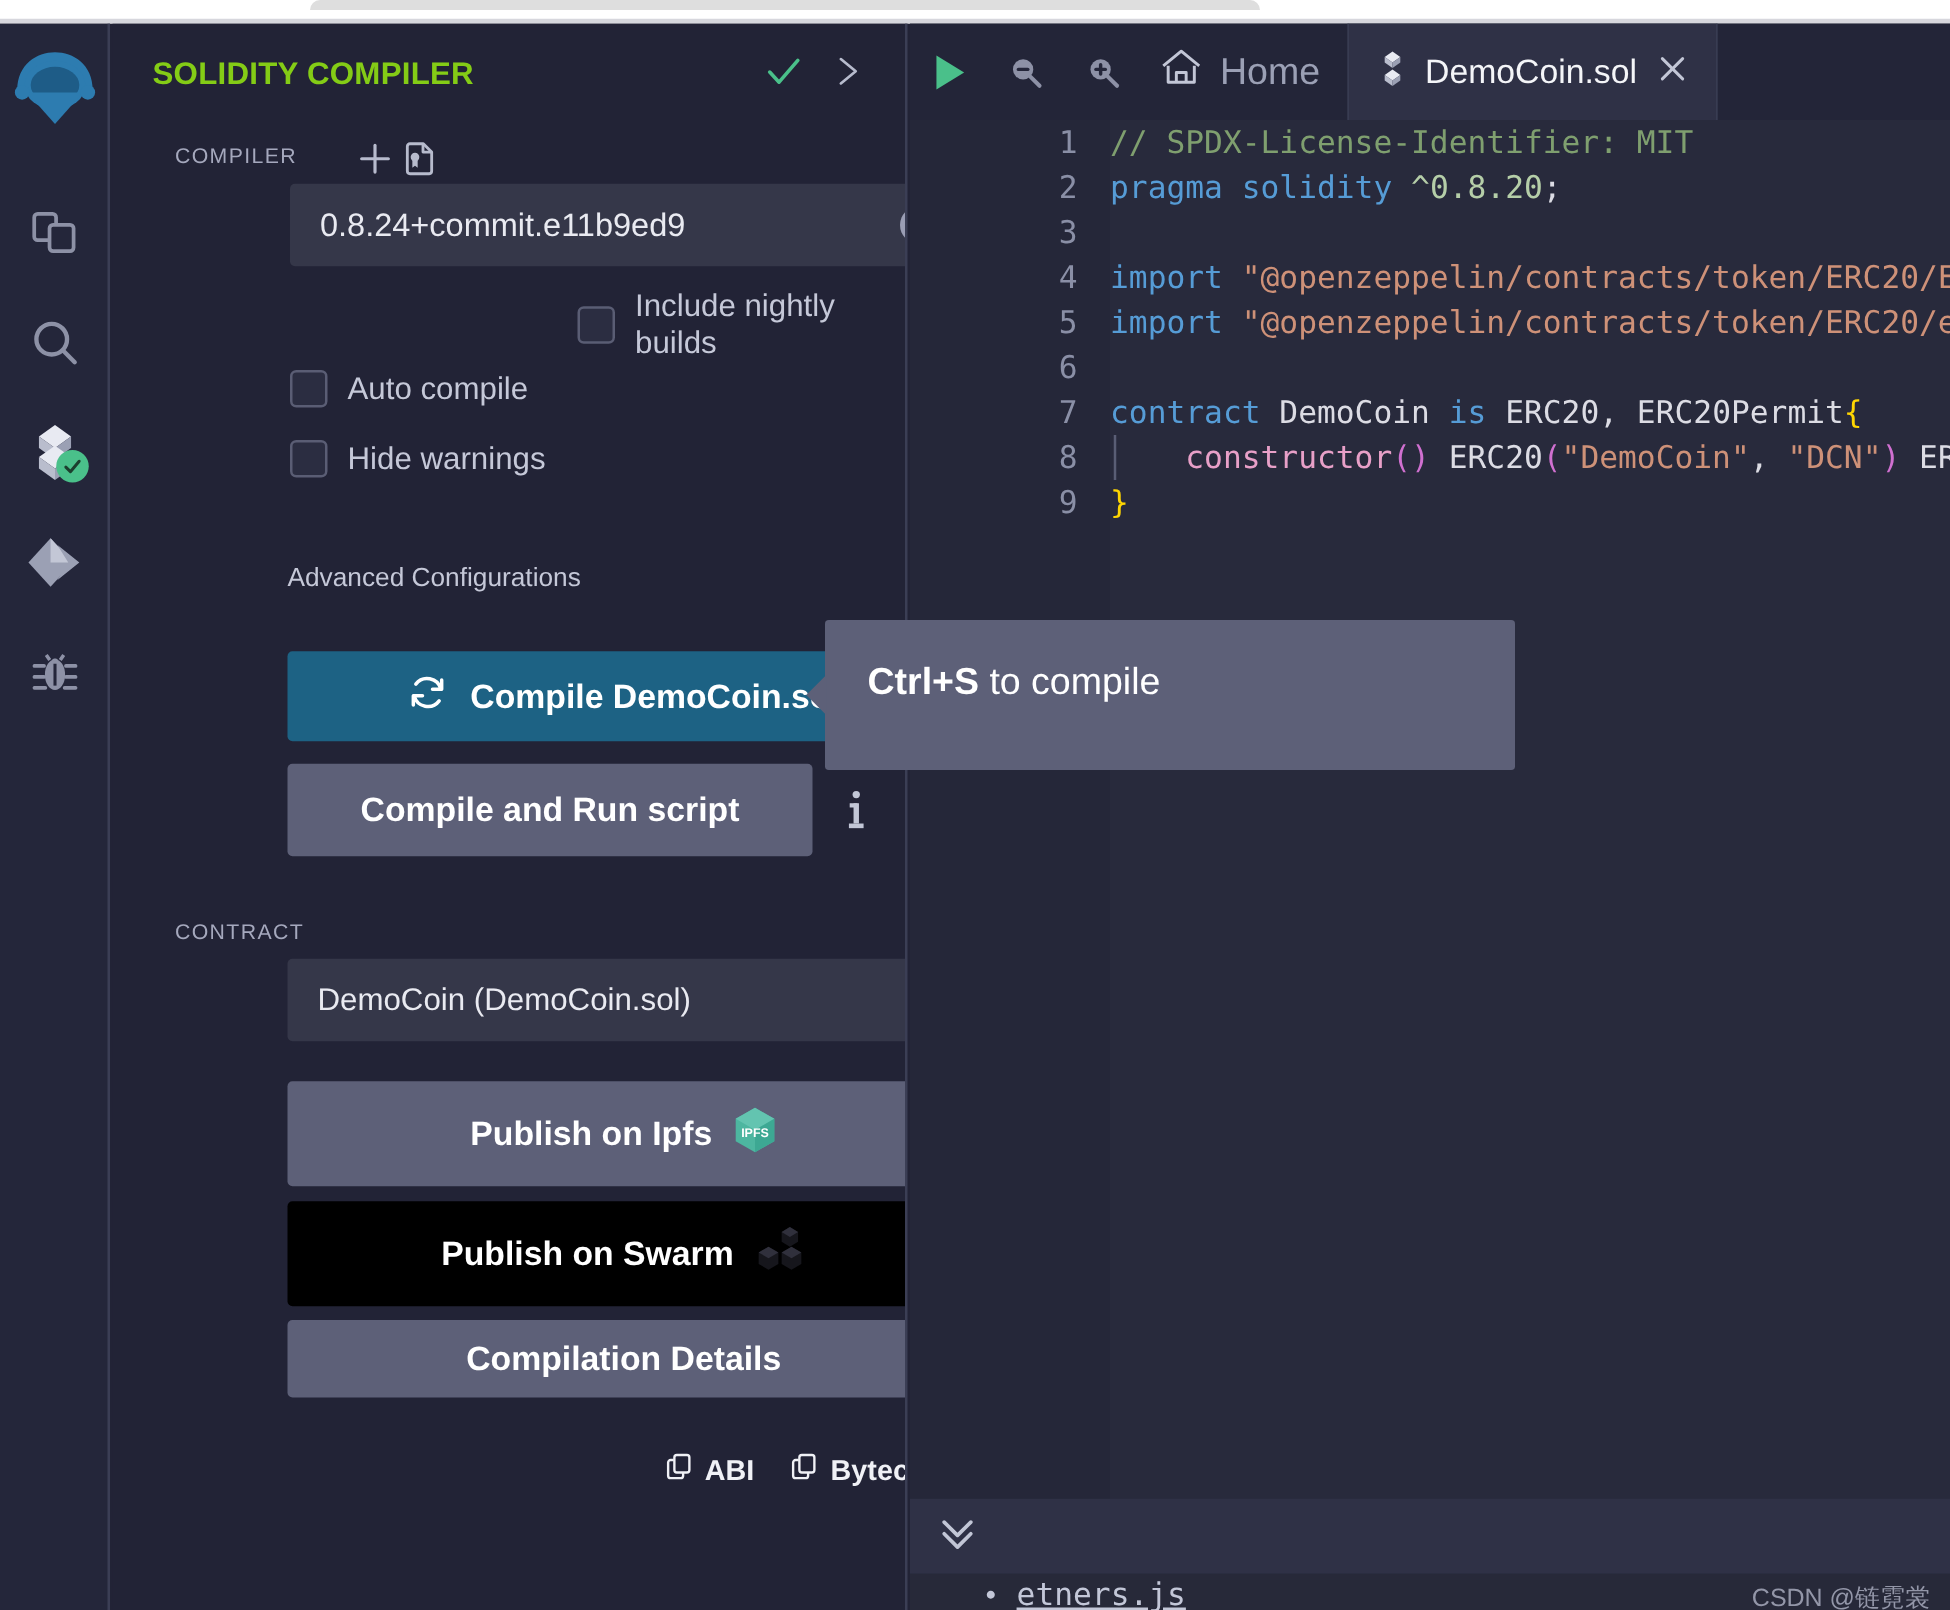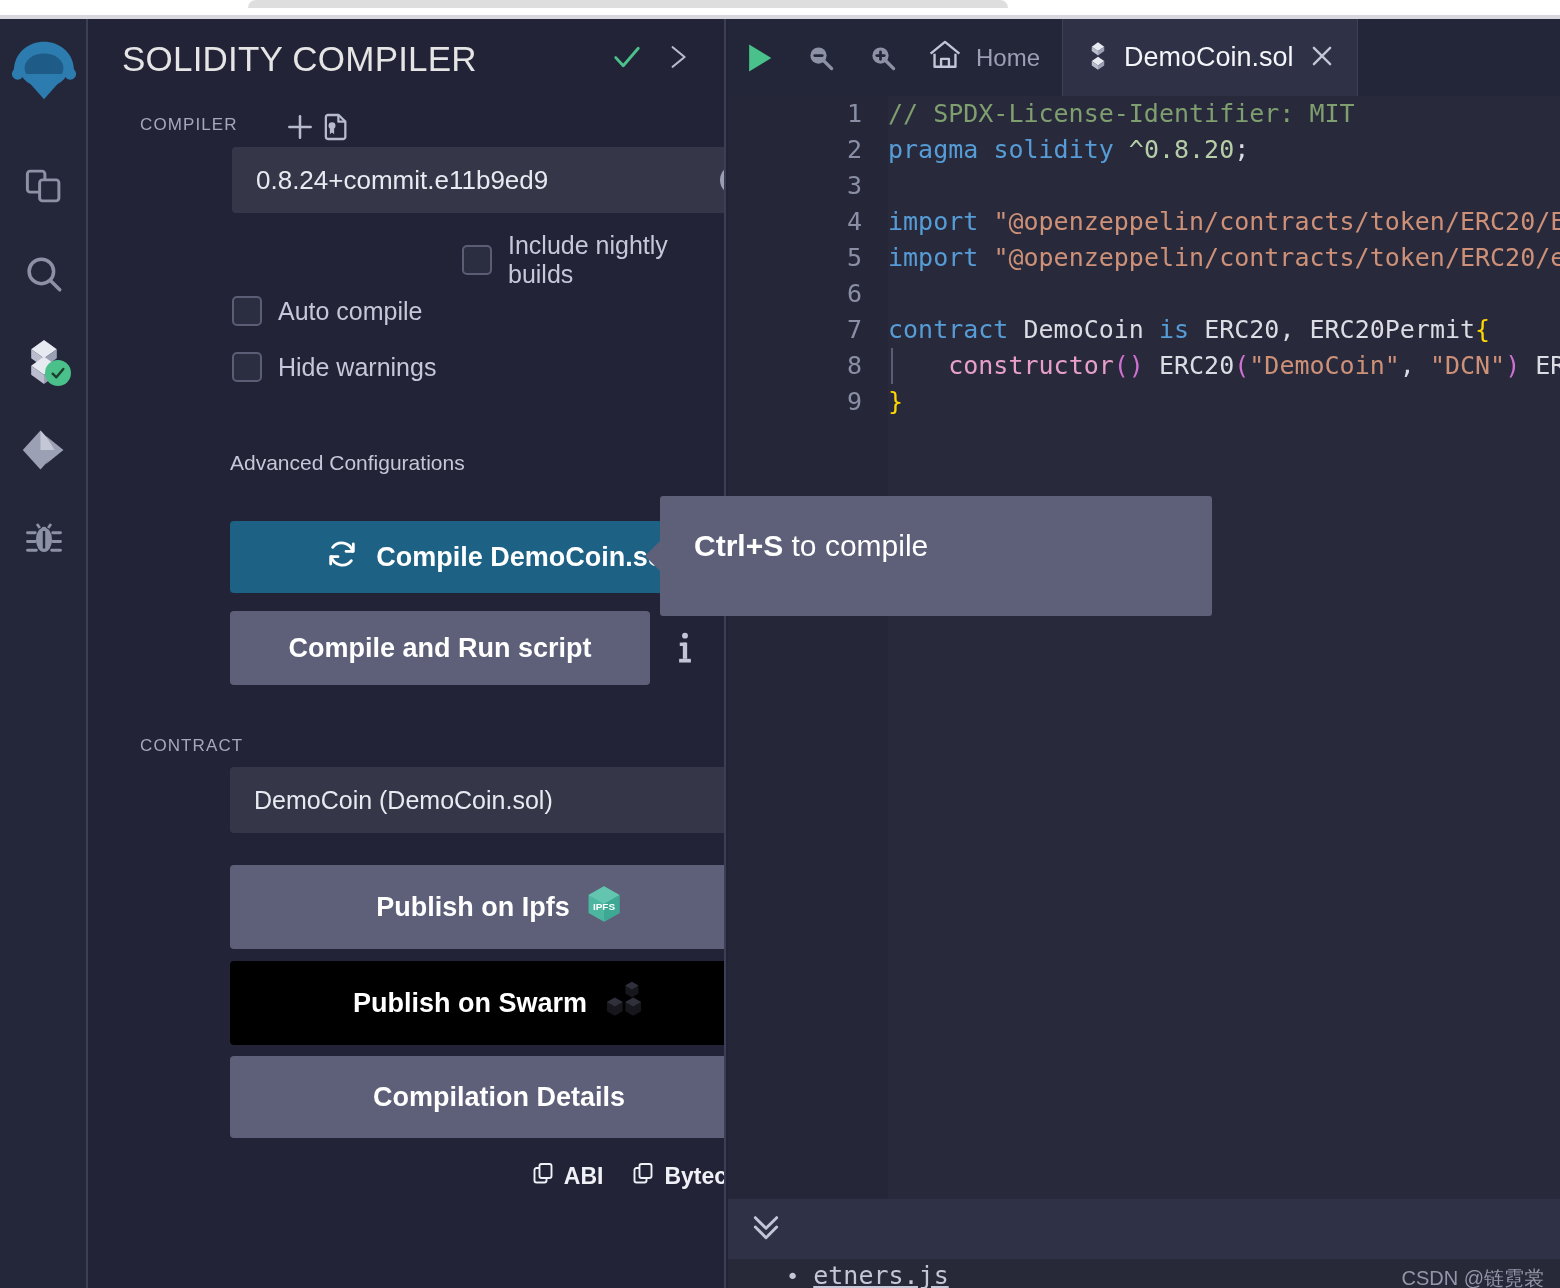--- a/index.html
+++ b/index.html
@@ -59,21 +59,21 @@
     position: absolute; left: 90px; top: 0; width: 636px; height: 1269px;
     background: #222336;
     border-right: 2px solid #3b3e55;
     overflow: hidden;
   }
   .panel-header {
     position: absolute; left: 32px; top: 16px; right: 26px; height: 48px;
     display: flex; align-items: center;
   }
   .panel-title {
-    font-size: 35px; font-weight: 400; color: #e5e5e5; letter-spacing: .2px;
+    font-size: 25px; font-weight: 700; color: #84cc16; letter-spacing: .2px;
     flex: 1;
   }
   .hdr-icons { display: flex; align-items: center; gap: 22px; padding-right: 8px; }
 
   .section-label {
     position: absolute; font-size: 17px; letter-spacing: 1.1px;
     color: #a5a8bd; font-weight: 400;
   }
   .lbl-compiler { left: 50px; top: 96px; }
   .lbl-contract { left: 50px; top: 717px; }
@@ -129,21 +129,21 @@
   }
   #btn-ipfs {
     left: 140px; top: 846px; width: 538px; height: 84px;
     background: #5d6078; font-size: 27px; font-weight: 700; gap: 16px;
   }
   #btn-swarm {
     left: 140px; top: 942px; width: 538px; height: 84px;
     background: #000000; font-size: 27px; font-weight: 700; gap: 16px;
   }
   #btn-details {
-    left: 140px; top: 1037px; width: 538px; height: 82px;
+    left: 140px; top: 1037px; width: 538px; height: 62px;
     background: #5d6078; font-size: 27px; font-weight: 700;
   }
 
   .info-icons { position: absolute; left: 582px; top: 612px; display: flex; gap: 28px; align-items: center; }
 
   .copy-row {
     position: absolute; left: 140px; top: 1140px; width: 538px; height: 34px;
     display: flex; align-items: center; justify-content: flex-end; gap: 28px;
   }
   .copy-item { display: flex; align-items: center; gap: 9px; cursor: pointer; }
@@ -169,21 +169,21 @@
   }
   .tabbar {
     position: absolute; left: 0; top: 0; width: 832px; height: 77px;
     background: #232538; display: flex; align-items: center;
   }
   .tb-icon { width: 62px; height: 77px; display: flex; align-items: center; justify-content: center; cursor: pointer; }
   .tb-home {
     height: 77px; display: flex; align-items: center; gap: 14px;
     padding: 0 22px 0 14px; cursor: pointer;
   }
-  .tb-home span { font-size: 24px; color: #9ba0b5; }
+  .tb-home span { font-size: 30px; color: #9ba0b5; }
   .tab-active {
     height: 77px; display: flex; align-items: center; gap: 15px;
     padding: 0 22px 0 24px; background: #2f3146; cursor: pointer;
     border-left: 1px solid #3d4057; border-right: 1px solid #3d4057;
   }
   .tab-active .tname { font-size: 27px; color: #f4f5f8; }
 
   .code-area {
     position: absolute; left: 0; top: 77px; width: 832px; height: 1103px;
     background: #282a3c;

